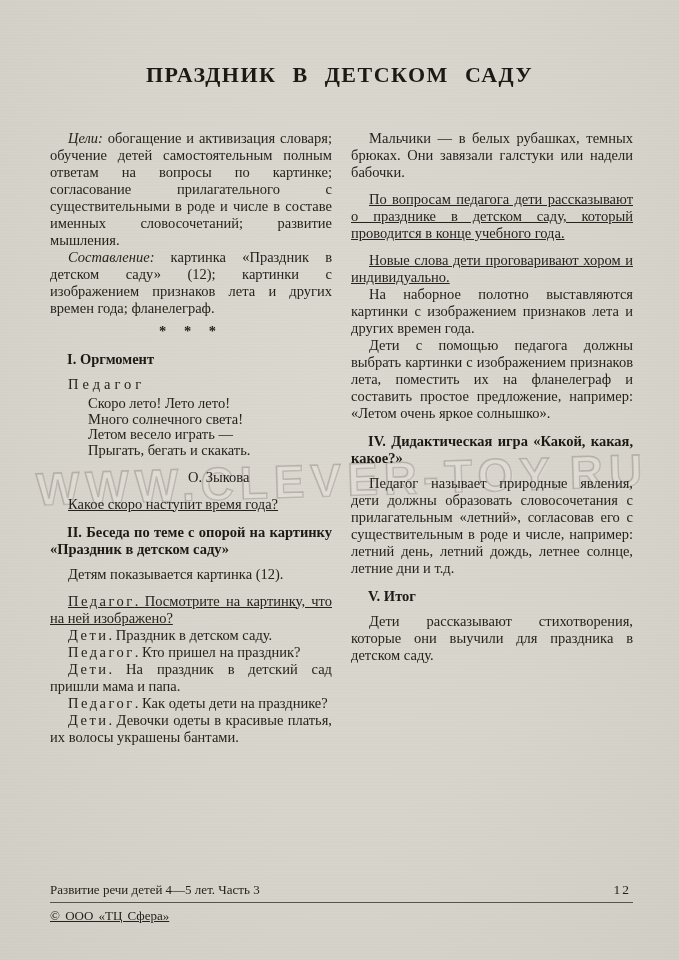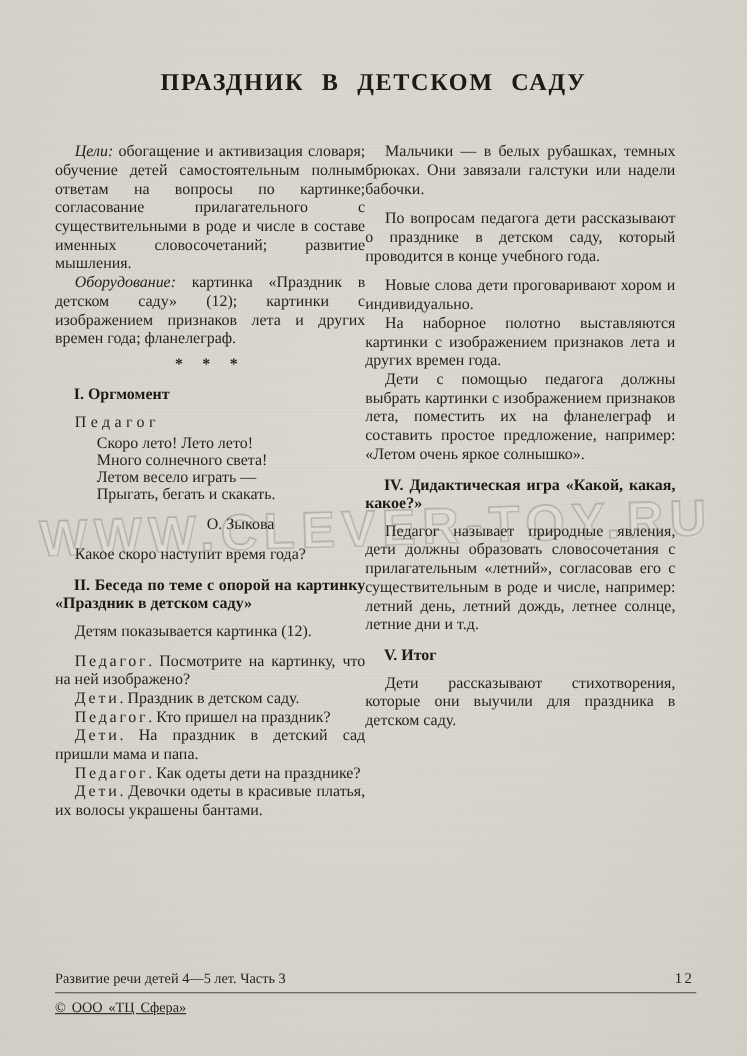--- a/index.html
+++ b/index.html
@@ -34,30 +34,31 @@
     letter-spacing: 1.5px;
     word-spacing: 9px;
     color: #1d1a15;
   }
 
   .columns {
     position: absolute;
     top: 130px; left: 50px;
     width: 583px;
     display: flex;
+    gap: 19px;
   }
   .col {
     width: 282px;
     font-size: 14.5px;
     line-height: 17px;
   }
   .col p { margin: 0; }
 
   .para { text-indent: 18px; text-align: justify; }
-  .gap { margin-top: 10px !important; }
+  .gap { margin-top: 10px !important; text-decoration: underline; }
 
   .heading {
     font-weight: bold;
     text-indent: 17px;
     text-align: justify;
     margin: 11px 0 8px !important;
     color: #1d1a15;
   }
   .separator {
     text-align: center;
@@ -117,21 +118,21 @@
 
 <div class="page">
 
   <div class="watermark">WWW.CLEVER-TOY.RU</div>
 
   <h1 class="title">ПРАЗДНИК В ДЕТСКОМ САДУ</h1>
 
   <div class="columns">
     <div class="col" id="col-left">
         <p class="para"><i class="lead">Цели:</i> обогащение и активизация словаря; обучение детей самостоятельным полным ответам на вопросы по картинке; согласование прилагательного с существительными в роде и числе в составе именных словосочетаний; развитие мышления.</p>
-        <p class="para"><i class="lead">Оборудование:</i> картинка «Праздник в детском саду» (12); картинки с изображением признаков лета и других времен года; фланелеграф.</p>
+        <p class="para"><i class="lead">Составление:</i> картинка «Праздник в детском саду» (12); картинки с изображением признаков лета и других времен года; фланелеграф.</p>
         <p class="separator">* * *</p>
         <p class="heading">I. Оргмомент</p>
         <p class="speaker">Педагог</p>
         <div class="poem">
           <div class="poem-line">Скоро лето! Лето лето!</div>
           <div class="poem-line">Много солнечного света!</div>
           <div class="poem-line">Летом весело играть —</div>
           <div class="poem-line">Прыгать, бегать и скакать.</div>
           <div class="poem-author">О. Зыкова</div>
         </div>

